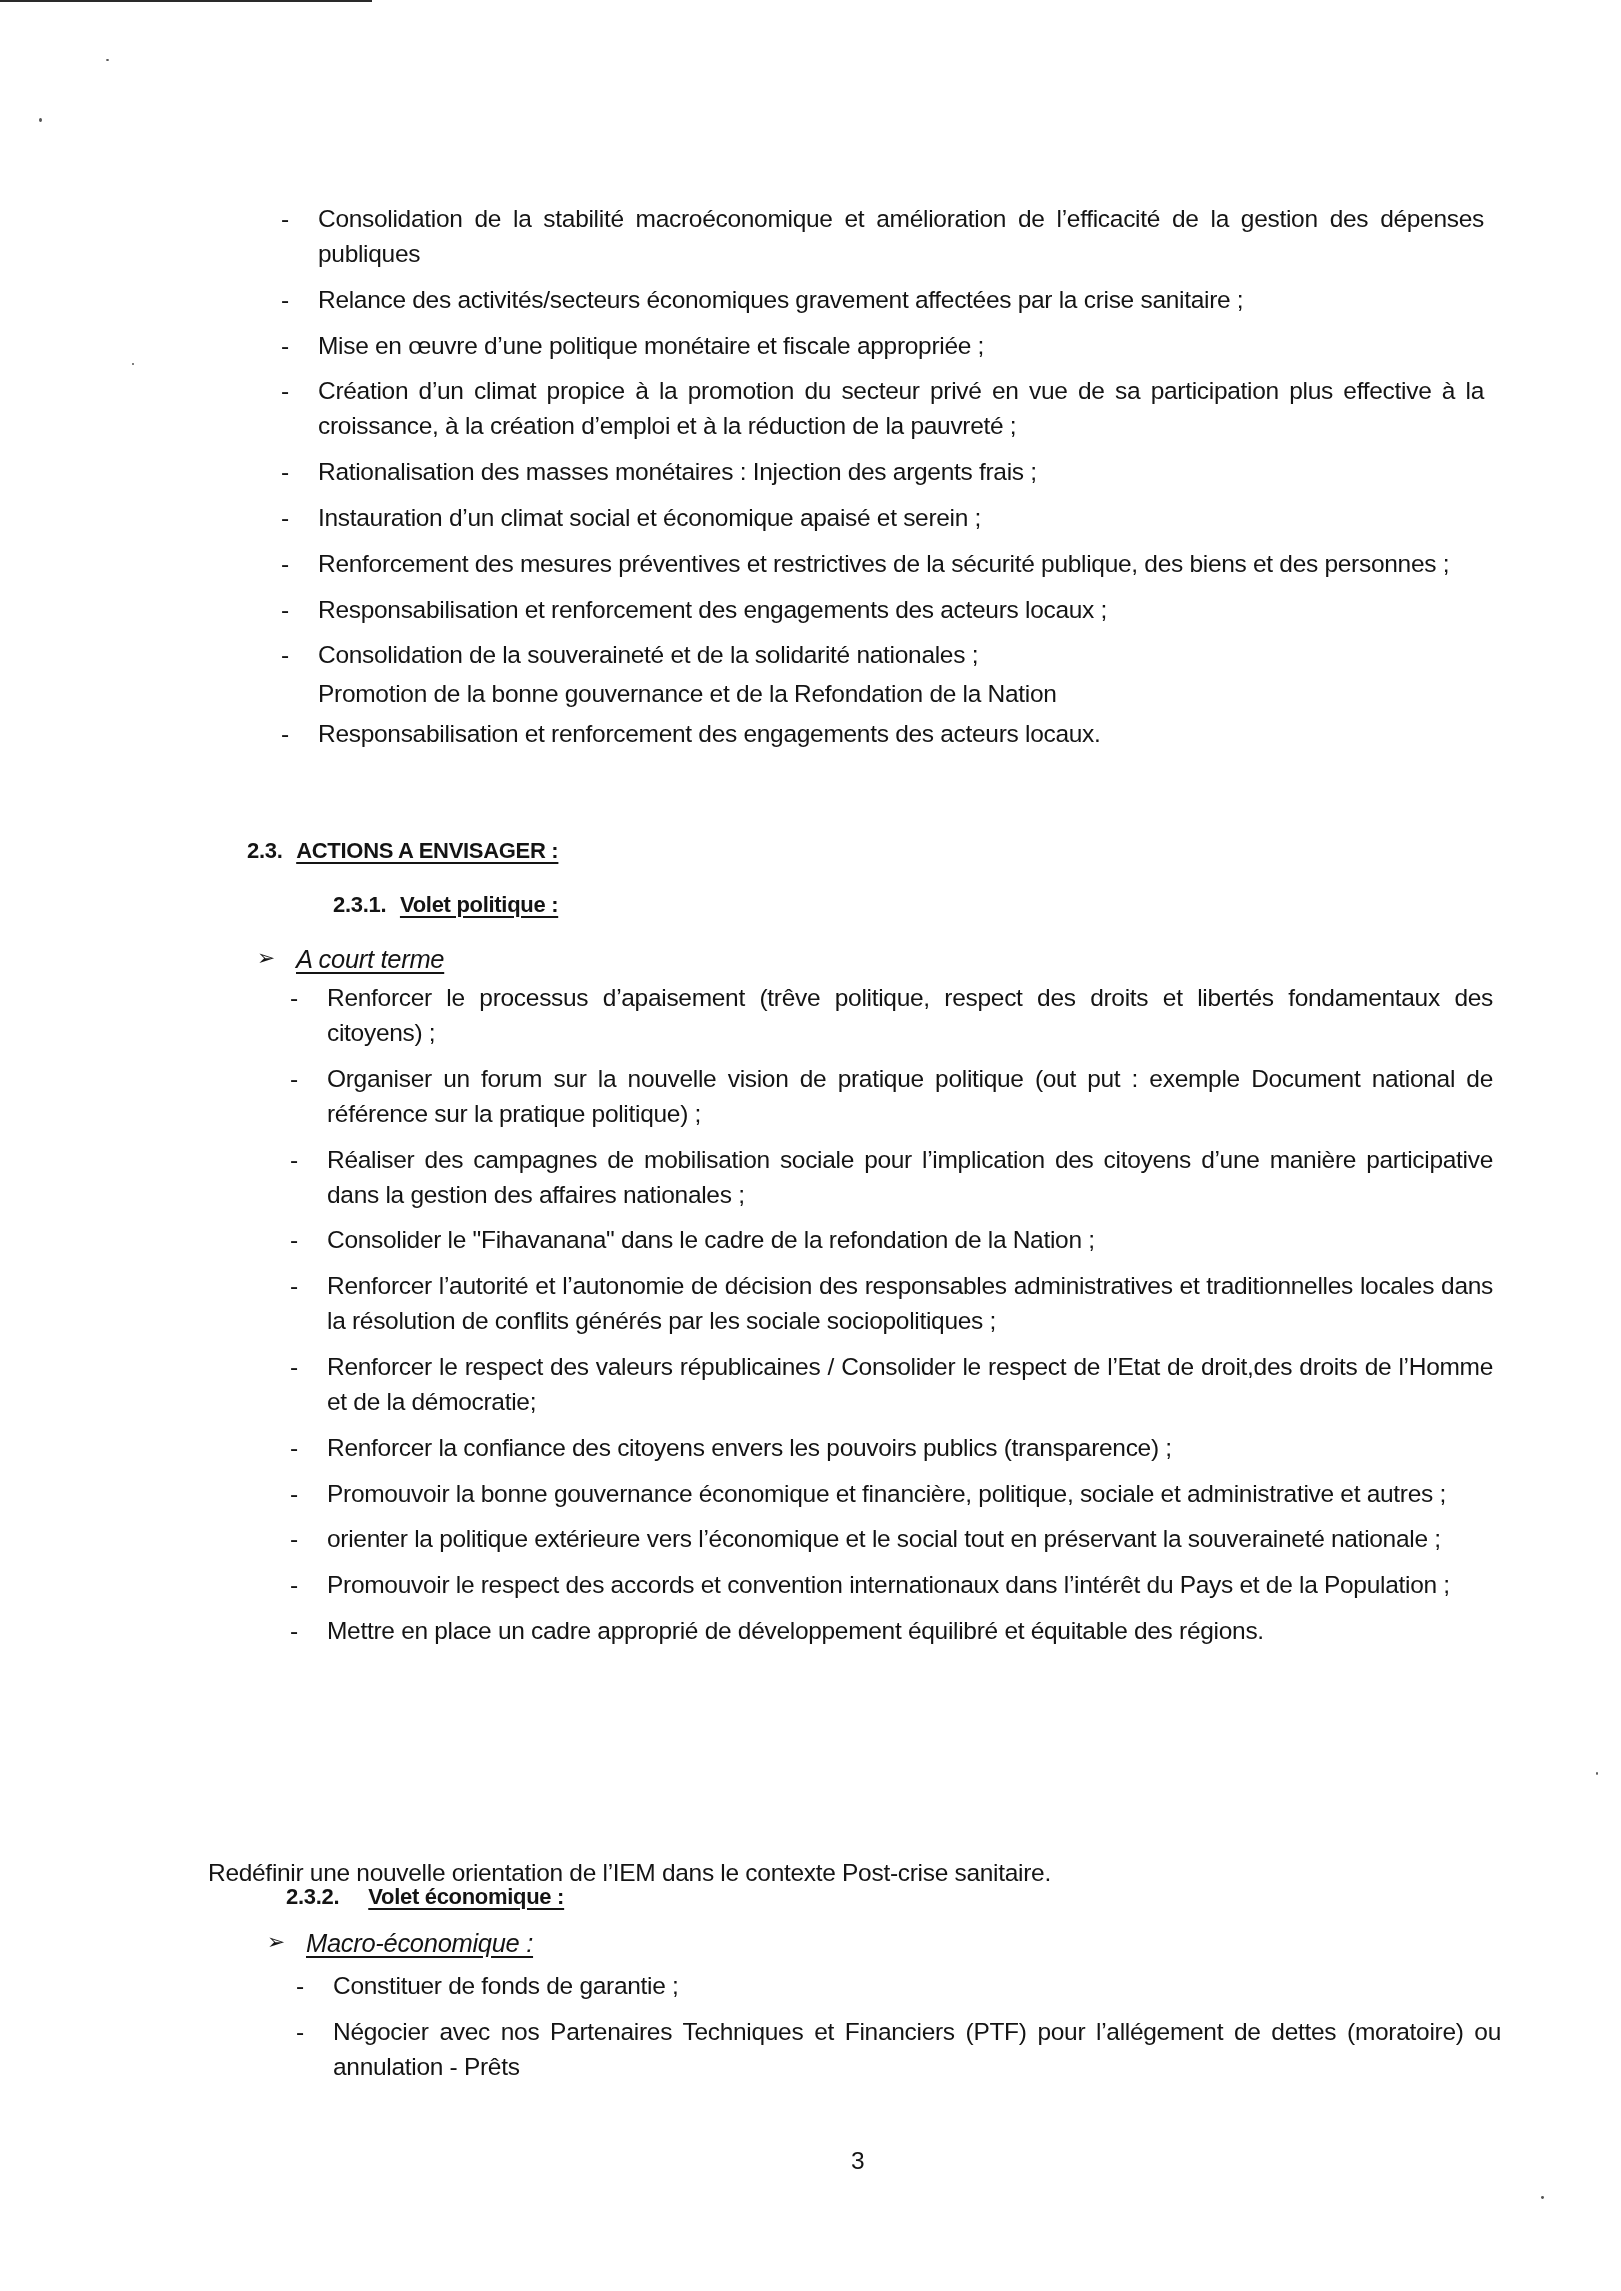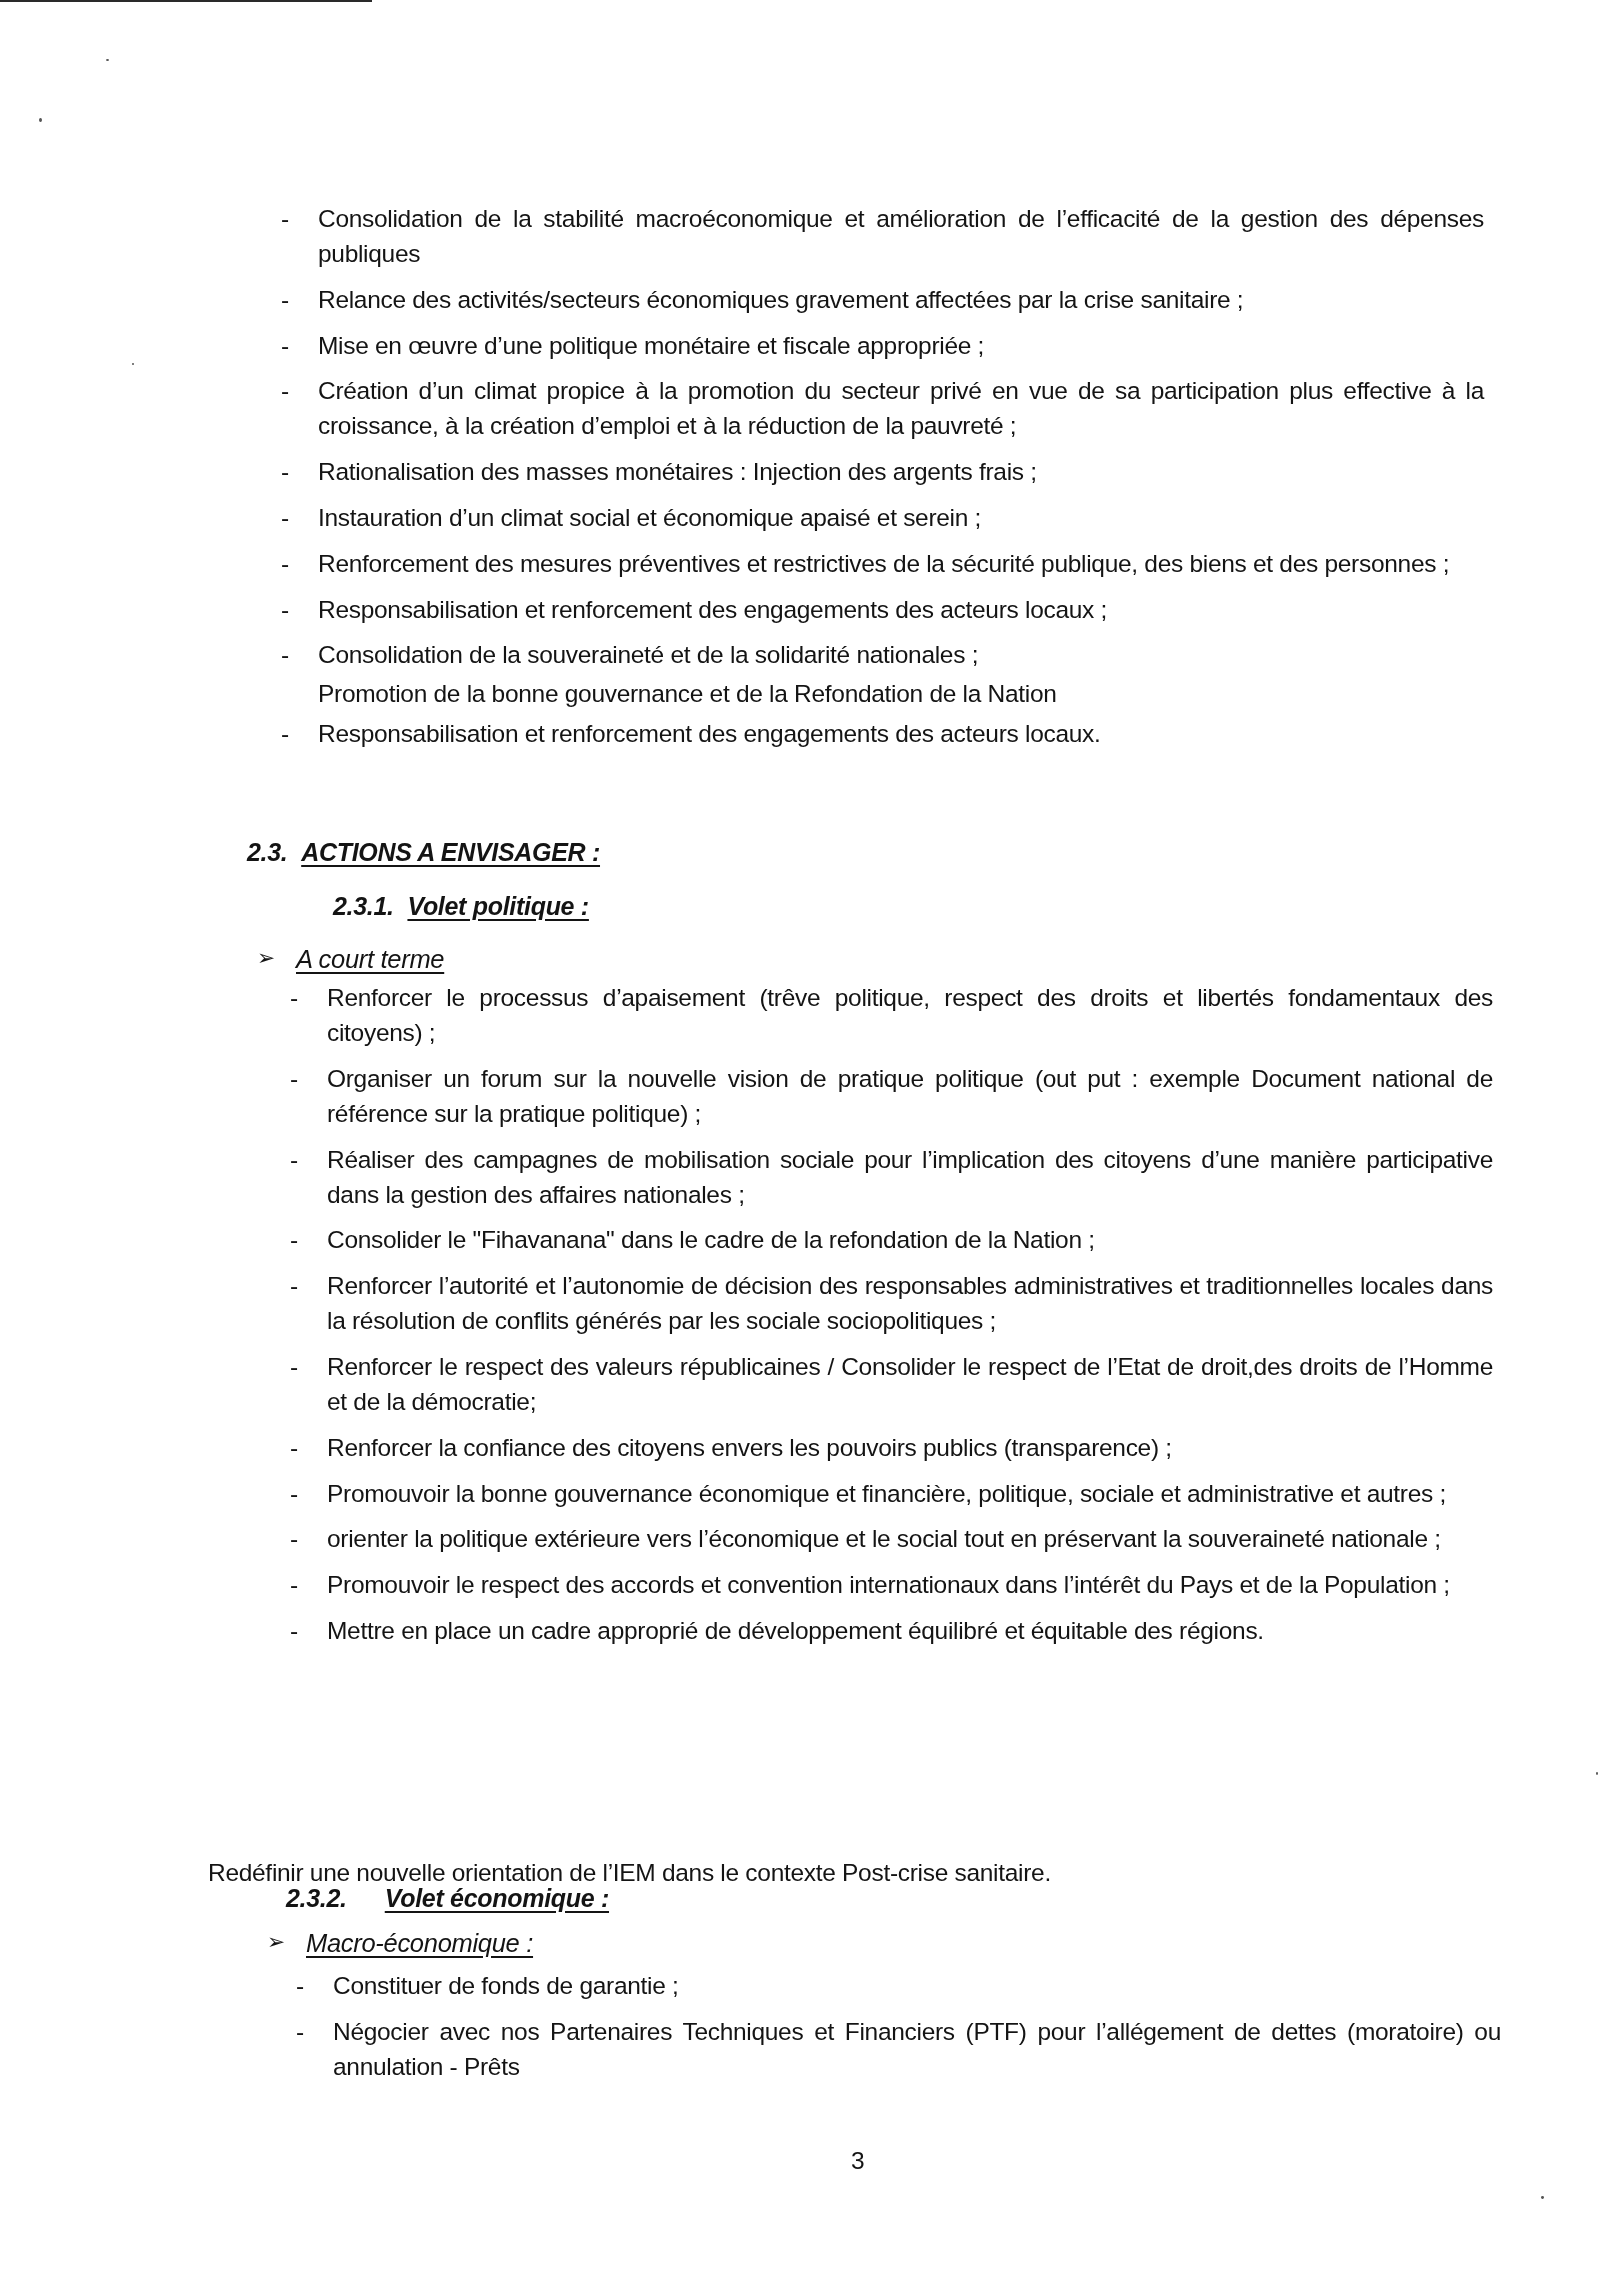--- a/index.html
+++ b/index.html
@@ -9,21 +9,21 @@
   }
   .top-rule { position: absolute; left: 0; top: 0; width: 372px; height: 2px; background: #2a2a2a; }
   .speck { position: absolute; background: #555; border-radius: 50%; }
   .content {
     position: absolute; left: 0; top: 0; width: 1621px;
     font-size: 24.5px; letter-spacing: -0.3px;
   }
   .bullet-list { position: absolute; margin: 0; padding: 0; list-style: none; }
   .bullet-list li { position: relative; line-height: 35px; margin-bottom: 10.8px; text-align: justify; }
   .bullet-list li .dash { position: absolute; left: -37px; top: 0; }
-  .heading { position: absolute; font-weight: bold; font-size: 25px; font-style: italic; }
+  .heading { position: absolute; font-weight: bold; font-size: 22px; }
   .heading .num { margin-right: 13.7px; }
   .heading .ttl { text-decoration: underline; text-underline-offset: 3.9px; }
   .sub { position: absolute; font-style: italic; font-size: 25.5px; }
   .sub .arrow { position: absolute; left: -39px; top: 0; font-style: normal; font-size: 21.6px; }
   .sub .ttl { text-decoration: underline; text-underline-offset: 3.9px; }
   .plain { position: absolute; font-size: 24.5px; }
   .page-num { position: absolute; left: 851px; top: 2147px; font-size: 24.5px; }
 </style>
 </head>
 <body>
@@ -73,21 +73,21 @@
     <li><span class="dash">-</span><span>Renforcer la confiance des citoyens envers les pouvoirs publics (transparence) ;</span></li>
     <li><span class="dash">-</span><span>Promouvoir la bonne gouvernance économique et financière, politique, sociale et administrative et autres ;</span></li>
     <li><span class="dash">-</span><span>orienter la politique extérieure vers l’économique et le social tout en préservant la souveraineté nationale ;</span></li>
     <li><span class="dash">-</span><span>Promouvoir le respect des accords et convention internationaux dans l’intérêt du Pays et de la Population ;</span></li>
     <li><span class="dash">-</span><span>Mettre en place un cadre approprié de développement équilibré et équitable des régions.</span></li>
   </ul>
 
   <div class="plain" style="left:208px; top:1859px;">Redéfinir une nouvelle orientation de l’IEM dans le contexte Post-crise sanitaire.</div>
 
   <div class="heading" style="left:286px; top:1884px;">
-    <span class="num" style="margin-right:38px">2.3.2.</span><span class="ttl">Volet économique :</span>
+    <span class="num" style="margin-right:29px">2.3.2.</span><span class="ttl">Volet économique :</span>
   </div>
 
   <div class="sub" style="left:306px; top:1929px;">
     <span class="arrow">➢</span><span class="ttl">Macro-économique :</span>
   </div>
 
   <ul class="bullet-list" style="left:333px; top:1968px; width:1168px;">
     <li><span class="dash">-</span><span>Constituer de fonds de garantie ;</span></li>
     <li><span class="dash">-</span><span>Négocier avec nos Partenaires Techniques et Financiers (PTF) pour l’allégement de dettes (moratoire) ou annulation - Prêts</span></li>
   </ul>

